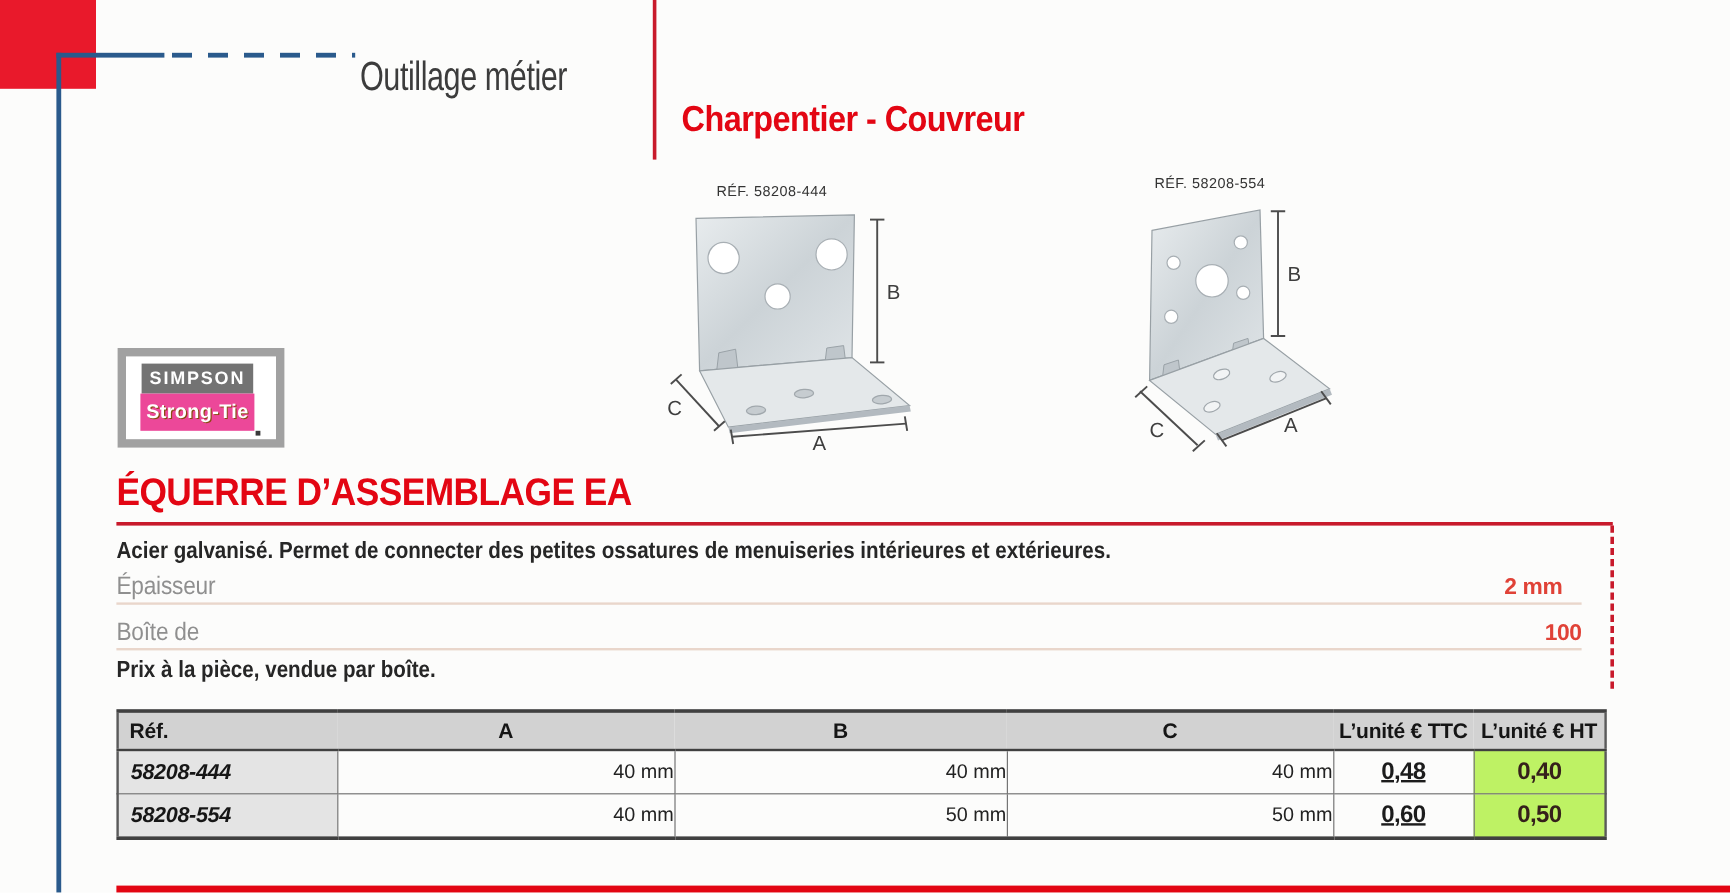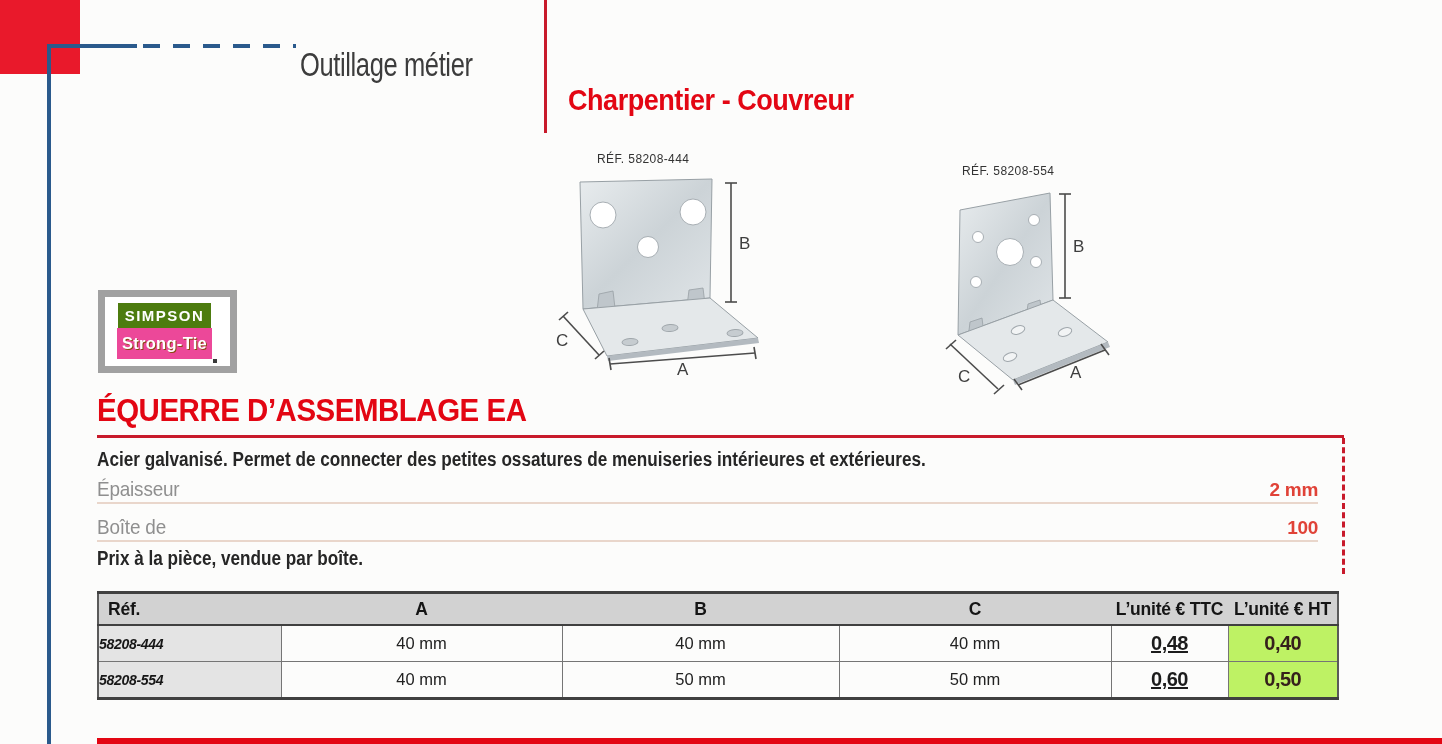--- a/index.html
+++ b/index.html
@@ -23,21 +23,21 @@
 
   
   .product{width:245px;height:235px;}
   .ref-label{position:absolute;top:2px;font-size:12px;color:#333;letter-spacing:.4px;white-space:nowrap;}
   .product svg{position:absolute;left:0;top:20px;}
   .dim-text{font-size:17px;fill:#3e3e3e;font-family:"Liberation Sans",sans-serif;}
 
   
   .logo{left:98px;top:290px;width:139px;height:83px;background:#fff;
     border:7px solid #a1a1a1;box-sizing:border-box;}
-  .logo-black{position:absolute;left:13px;top:6px;width:93px;height:25px;background:#4d7c0f;
+  .logo-black{position:absolute;left:13px;top:6px;width:93px;height:25px;background:#737373;
     color:#fff;font-weight:bold;font-size:15px;letter-spacing:1.5px;text-align:center;line-height:25px;}
   .logo-orange{position:absolute;left:12px;top:31px;width:95px;height:31px;background:#ec4899;
     color:#fff;font-weight:bold;font-size:16.5px;text-align:center;line-height:31px;
     text-shadow:1px 1px 0 #8a4a12;letter-spacing:.3px;}
   .logo-reg{position:absolute;left:108px;top:62px;width:4px;height:4px;background:#3a3a3a;}
 
   
   .article-title{left:97px;top:392px;font-size:32px;font-weight:bold;color:#e30613;
     white-space:nowrap;transform:scaleX(.92);transform-origin:left top;letter-spacing:-.5px;}
   .red-rule{left:97px;top:435px;width:1247px;height:3px;background:#c81a2b;}
@@ -54,23 +54,23 @@
   
   .price-table{left:97px;top:591px;width:1240px;border-collapse:collapse;table-layout:fixed;
     border-left:2px solid #5a5a5a;border-right:2px solid #5a5a5a;}
   .price-table th{
     background:#d2d2d2;height:30px;font-size:17.5px;color:#151515;
     border-top:3px solid #404040;border-bottom:2px solid #404040;
     text-align:center;letter-spacing:-.2px;padding:0;}
   .price-table th.left{text-align:left;padding-left:9px;}
   .price-table td{border:1.5px solid #757575;height:35px;padding:0;}
   .price-table tr:last-child td{border-bottom:3px solid #404040;}
-  td.ref{background:#e4e4e4;font-weight:bold;font-style:italic;font-size:14px;
-    color:#161616;letter-spacing:-.3px;}
-  td.dim{text-align:center;font-size:16.5px;color:#222;}
+  td.ref{background:#e4e4e4;font-weight:bold;font-style:italic;font-size:18px;
+    padding-left:10px;color:#161616;letter-spacing:-.3px;}
+  td.dim{text-align:right;font-size:16.5px;color:#222;}
   td.ttc{text-align:center;font-weight:bold;font-size:20px;color:#1c1c1c;letter-spacing:-.5px;text-decoration:underline;}
   td.ht{text-align:center;font-weight:bold;font-size:20px;color:#35201b;
     background:#bef264;letter-spacing:-.5px;}
 
   .bottom-bar{left:97px;top:738px;width:1345px;height:6px;background:#e30613;}
 </style>
 </head>
 <body>
 
 <div id="page">
@@ -117,21 +117,21 @@
         <line x1="8" y1="146" x2="44" y2="185"></line>
           <line x1="4" y1="150" x2="13" y2="142"></line>
           <line x1="40" y1="189" x2="49" y2="181"></line>
       </g>
       <text class="dim-text" x="184" y="79">B</text>
       <text class="dim-text" x="122" y="205">A</text>
       <text class="dim-text" x="1" y="176">C</text>
     </svg>
   </div>
 
-  <div class="abs product" style="left:930px;top:162px;text-decoration:underline;">
+  <div class="abs product" style="left:930px;top:144px;text-decoration:underline;">
     <div class="ref-label" style="left:32px;">RÉF. 58208-554</div>
     <svg width="230" height="215" viewBox="0 0 230 215">
       <defs>
         <linearGradient id="g2" x1="0" y1="0" x2="1" y2="1">
           <stop offset="0" stop-color="#e8ecee"></stop>
             <stop offset="0.5" stop-color="#ccd3d7"></stop>
             <stop offset="1" stop-color="#dfe4e7"></stop>
         </linearGradient>
       </defs>
       <g>
@@ -172,21 +172,21 @@
     <div class="logo-reg"></div>
   </div>
 
   <div class="abs article-title">ÉQUERRE D’ASSEMBLAGE EA</div>
   <div class="abs red-rule"></div>
   <div class="abs red-dash-v"></div>
 
   <div class="abs description">Acier galvanisé. Permet de connecter des petites ossatures de menuiseries intérieures et extérieures.</div>
 
   <div class="abs spec-label" style="left:97px;top:477px;">Épaisseur</div>
-  <div class="abs spec-value" style="right:124px;top:479px;text-align:center;">2 mm</div>
+  <div class="abs spec-value" style="right:140px;top:479px;text-align:center;">2 mm</div>
   <div class="abs spec-line" style="left:97px;top:502px;width:1221px;"></div>
 
   <div class="abs spec-label" style="left:97px;top:515px;">Boîte de</div>
   <div class="abs spec-value" style="right:124px;top:517px;">100</div>
   <div class="abs spec-line" style="left:97px;top:540px;width:1221px;"></div>
 
   <div class="abs note">Prix à la pièce, vendue par boîte.</div>
 
   <table class="abs price-table">
     <colgroup>

